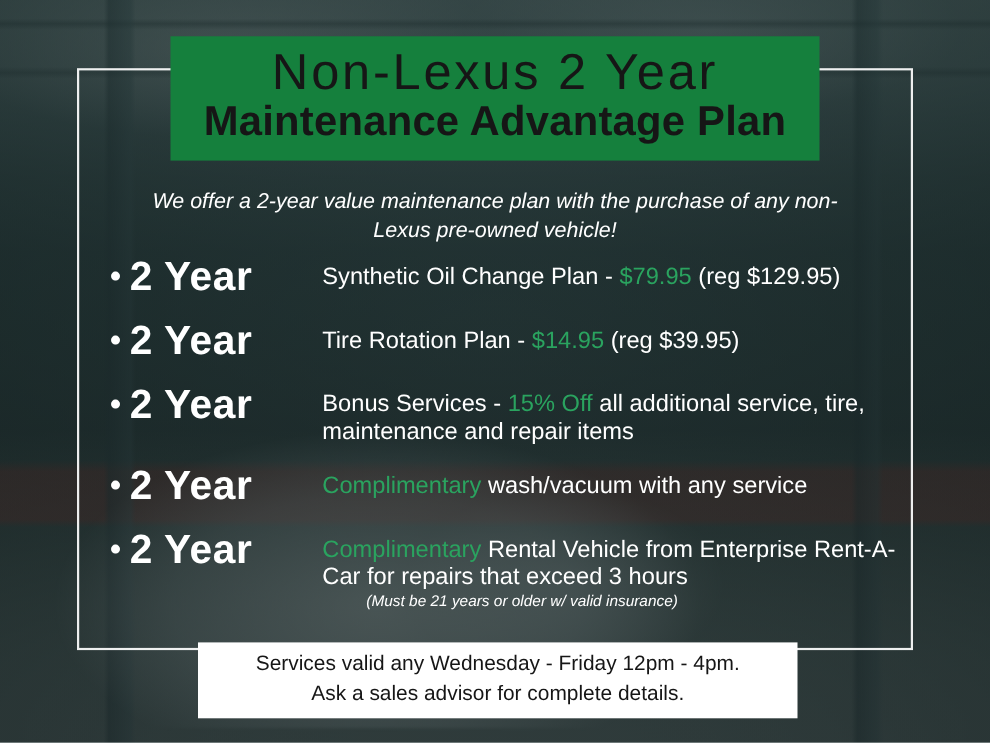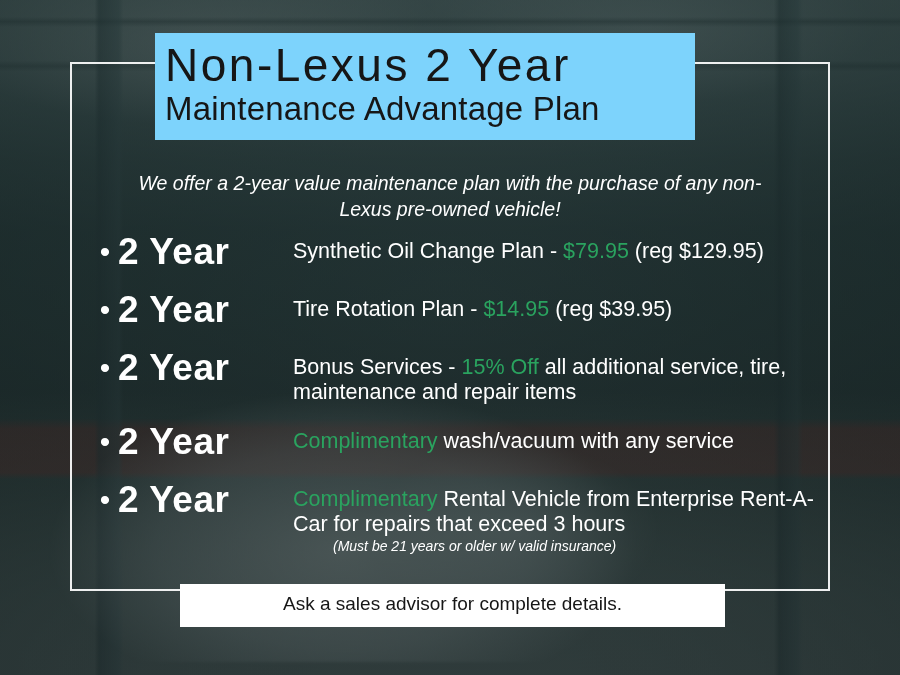--- a/index.html
+++ b/index.html
@@ -60,37 +60,38 @@
   
   .frame {
     position: absolute;
     left: 70px; top: 62px; right: 70px; bottom: 84px;
     border: 2px solid rgba(255,255,255,0.92);
   }
   
   .title-plate {
     position: absolute;
     left: 155px; top: 33px;
-    width: 540px;
-    background: #7dd3fc;
+    width: 590px;
+    background: #15803d;
+    text-align: center;
     padding: 9px 10px 12px 10px;
   }
   .title-line1 {
     color: #161616;
     font-size: 46px;
     line-height: 1.0;
     letter-spacing: 2.5px;
     font-weight: 400;
   }
   .title-line2 {
     color: #161616;
-    font-size: 33px;
+    font-size: 38px;
     line-height: 1.15;
     letter-spacing: 0.2px;
-    font-weight: 400;
+    font-weight: 700;
     margin-top: 2px;
   }
   
   .intro {
     position: absolute;
     left: 120px; right: 120px; top: 170px;
     text-align: center;
     color: #ffffff;
     font-style: italic;
     font-size: 19.5px;
@@ -200,16 +201,17 @@
 
     <div class="row">
       <span class="dot">•</span>
       <span class="term">2 Year</span>
       <span class="desc"><span></span><span class="accent">Complimentary</span><span> Rental Vehicle from Enterprise Rent-A-Car for repairs that exceed 3 hours</span><span class="note">(Must be 21 years or older w/ valid insurance)</span></span>
     </div>
 
   </div>
 
   <div class="footer-plate">
+    <div>Services valid any Wednesday - Friday 12pm - 4pm.</div>
     <div>Ask a sales advisor for complete details.</div>
   </div>
 
 </div>
 
 </body></html>

